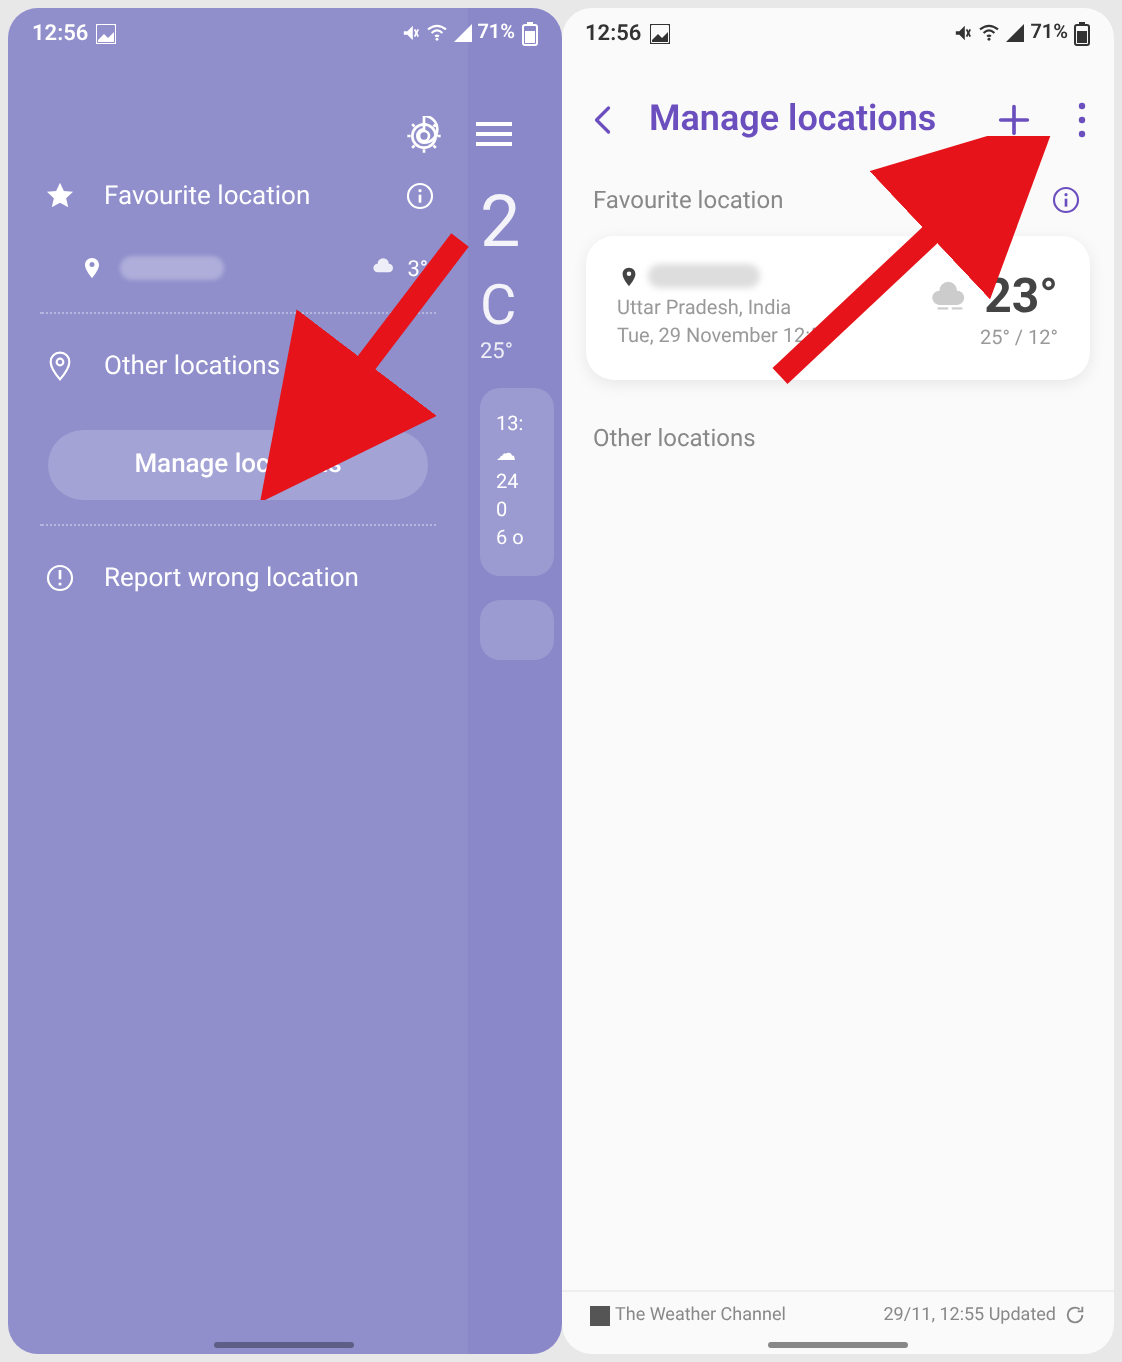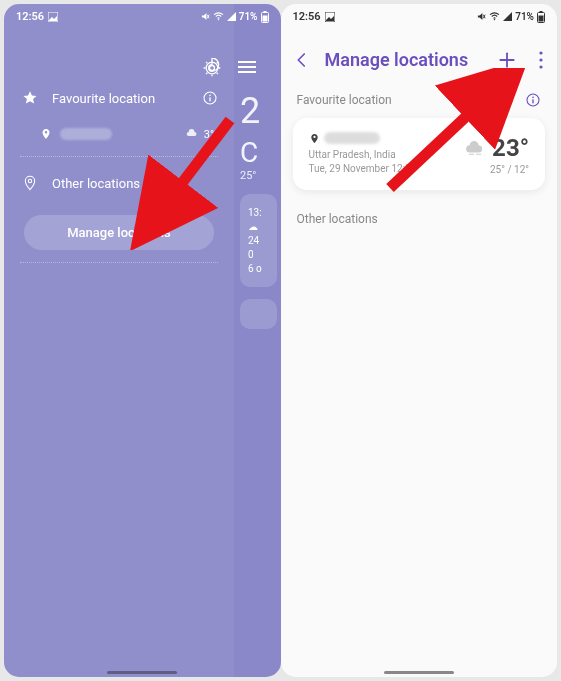--- a/index.html
+++ b/index.html
@@ -156,20 +156,30 @@
           </span>
         <span>Other locations</span>
       </div>
 
       <div class="manage-btn">
         <span>Manage locations</span>
       </div>
 
       <div class="dotted-divider"></div>
 
+      <div class="drawer-row">
+        <span class="icon">
+            <svg width="16" height="16" viewBox="0 0 24 24">
+              <circle cx="12" cy="12" r="9" fill="none" stroke="#fff" stroke-width="1.6"></circle>
+              <rect x="11" y="6" width="2" height="7" fill="#fff"></rect>
+              <circle cx="12" cy="16.5" r="1.2" fill="#fff"></circle>
+            </svg>
+          </span>
+        <span>Report wrong location</span>
+      </div>
     </div>
 
     <div class="bg-peek">
       <span class="icon menu">
           <svg width="18" height="14" viewBox="0 0 18 14">
             <line x1="0" y1="2" x2="18" y2="2" stroke="#fff" stroke-width="2"></line>
             <line x1="0" y1="7" x2="18" y2="7" stroke="#fff" stroke-width="2"></line>
             <line x1="0" y1="12" x2="18" y2="12" stroke="#fff" stroke-width="2"></line>
           </svg>
         </span>
@@ -289,20 +299,39 @@
               </svg>
             </span>
           <span>23°</span>
         </div>
         <div class="loc-hilo">25° / 12°</div>
       </div>
     </div>
 
     <div class="other-label">Other locations</div>
 
+    <div class="footer">
+      <span style="display:flex;align-items:center;gap:3px;">
+        <span class="icon">
+            <svg width="10" height="10" viewBox="0 0 10 10">
+              <rect width="10" height="10" fill="#555"></rect>
+            </svg>
+          </span>
+        <span>The Weather Channel</span>
+      </span>
+      <span style="display:flex;align-items:center;gap:4px;">
+        <span>29/11, 12:55 Updated</span>
+        <span class="icon">
+            <svg width="11" height="11" viewBox="0 0 24 24">
+              <path d="M20 12a8 8 0 11-3-6.2" fill="none" stroke="#888" stroke-width="2"></path>
+              <path d="M20 3v5h-5" fill="none" stroke="#888" stroke-width="2"></path>
+            </svg>
+          </span>
+      </span>
+    </div>
 
     <div class="home-ind"></div>
   </div>
 </div>
 
 <div class="arrow" style="left:130px; top:110px;">
   <svg width="120" height="140" viewBox="0 0 120 140">
     <defs>
         <marker id="ah1" markerWidth="8" markerHeight="8" refX="5" refY="4" orient="auto">
           <path d="M0 0 L8 4 L0 8 Z" fill="#e6141a"></path>

